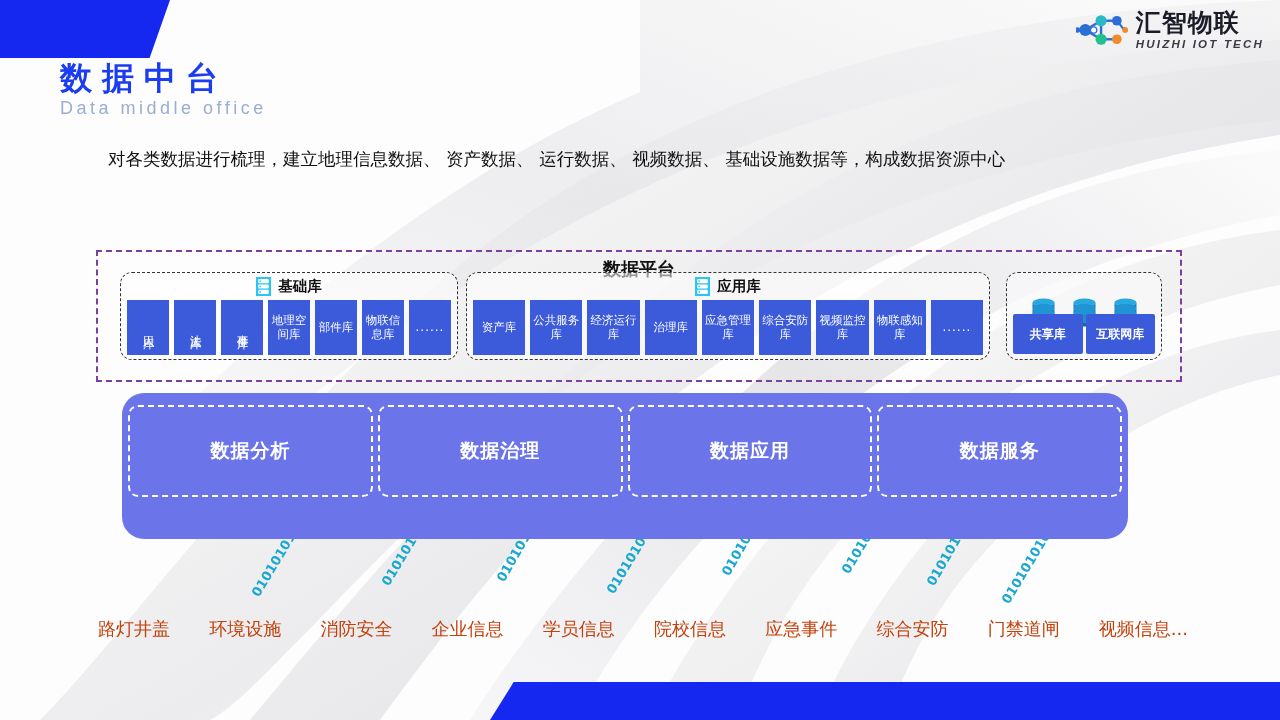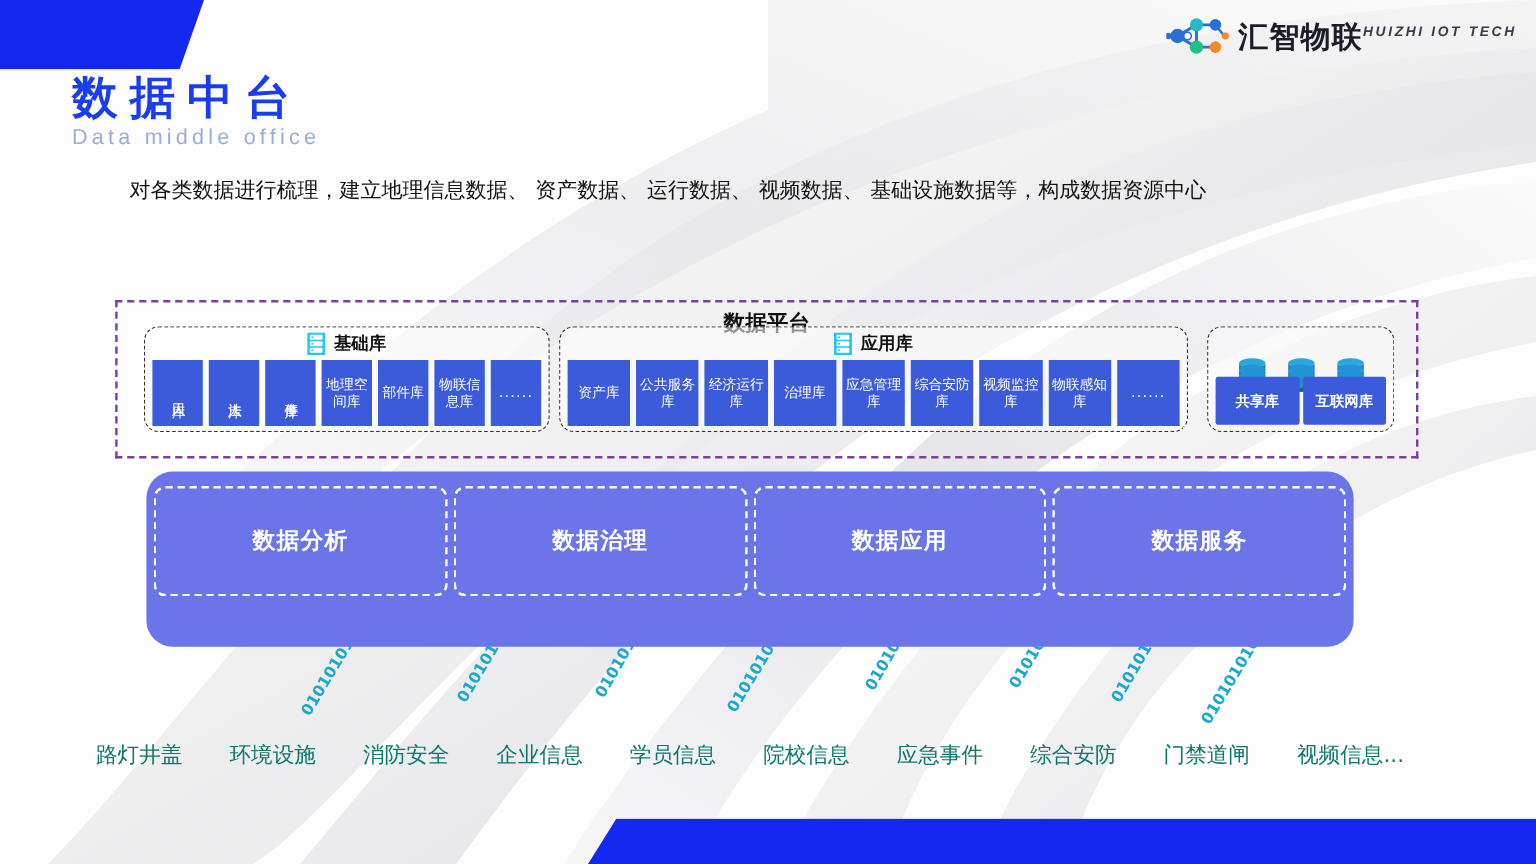--- a/index.html
+++ b/index.html
@@ -23,35 +23,35 @@
   .corner-br {
     position:absolute; bottom:0; left:490px;
     width:790px; height:38px;
     background:#1428f0;
     clip-path: polygon(3% 0, 100% 0, 100% 100%, 0 100%);
   }
 
   
   .title-block { position:absolute; left:60px; top:62px; z-index:5; }
   .main-title {
-    font-size:38px; font-weight:bold; color:#1a3df0;
+    font-size:32px; font-weight:bold; color:#1a3df0;
     letter-spacing:10px; line-height:1.05;
     font-family:"DejaVu Sans","Liberation Sans",sans-serif;
   }
   .sub-title {
     font-size:18px; color:#9aaed2; letter-spacing:3.5px;
     margin-top:2px; font-weight:400;
   }
 
   .logo-block {
     position:absolute; right:16px; top:10px; z-index:6;
     display:flex; align-items:center; gap:8px;
   }
   .logo-mark { width:52px; height:40px; flex:none; }
-  .logo-text { display:flex; flex-direction:row; line-height:1; }
+  .logo-text { display:flex; flex-direction:column; line-height:1; }
   .logo-cn {
     font-size:25px; font-weight:bold; color:#1c1c28;
     letter-spacing:1px;
     font-family:"DejaVu Sans","Liberation Sans",sans-serif;
   }
   .logo-en {
     font-size:11.5px; font-weight:bold; color:#3a3a46;
     letter-spacing:2.2px; margin-top:4px; font-style:italic;
   }
 
@@ -149,23 +149,23 @@
   .bin {
     position:absolute; color:#1aa7d0; font-weight:bold;
     font-size:13px; letter-spacing:0px;
     font-family:"DejaVu Sans","Liberation Sans",sans-serif;
     transform-origin:0 50%;
     white-space:nowrap;
   }
 
   
   .tags {
-    position:absolute; left:80px; top:617px; width:1090px; z-index:5;
+    position:absolute; left:98px; top:617px; width:1090px; z-index:5;
     display:flex; justify-content:space-between; align-items:center;
-    font-size:18px; color:#0f766e;
+    font-size:18px; color:#c2410c;
     font-family:"DejaVu Sans","Liberation Sans",sans-serif;
   }
   .tag { white-space:nowrap; }
 </style>
 </head>
 <body>
 
 <div id="bg-layer">
   <svg width="1280" height="720" viewBox="0 0 1280 720">
     <defs>

